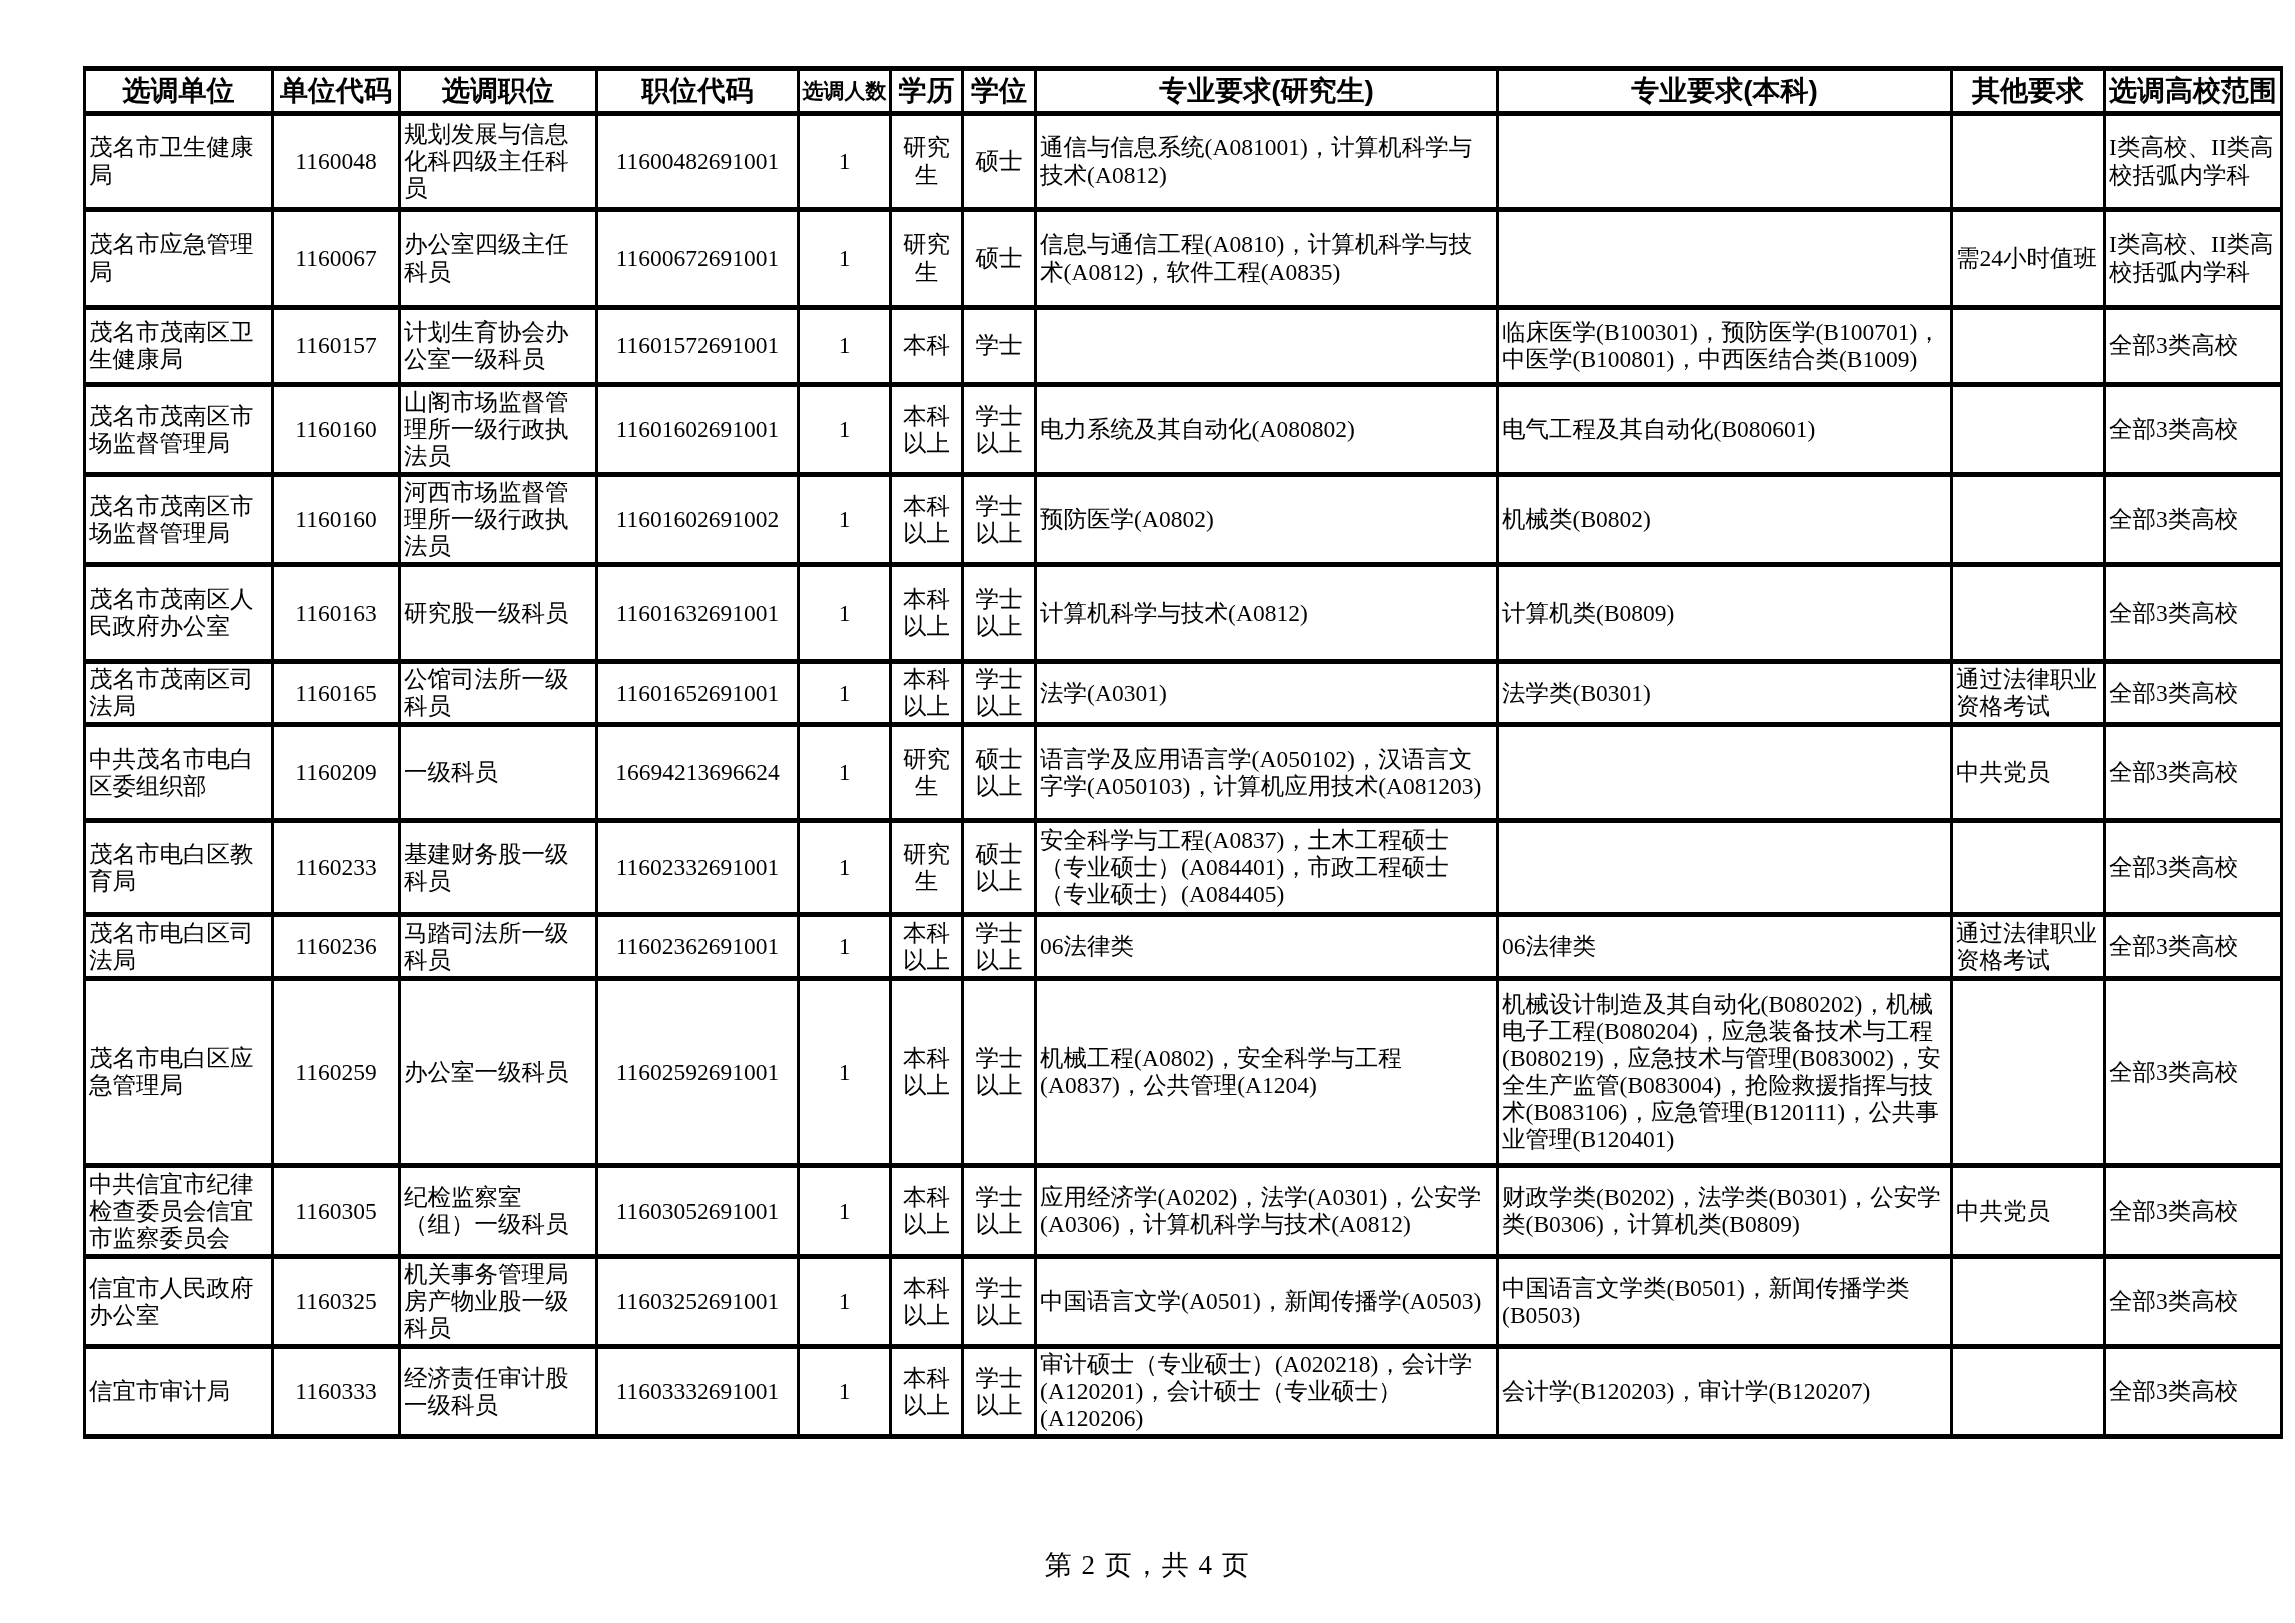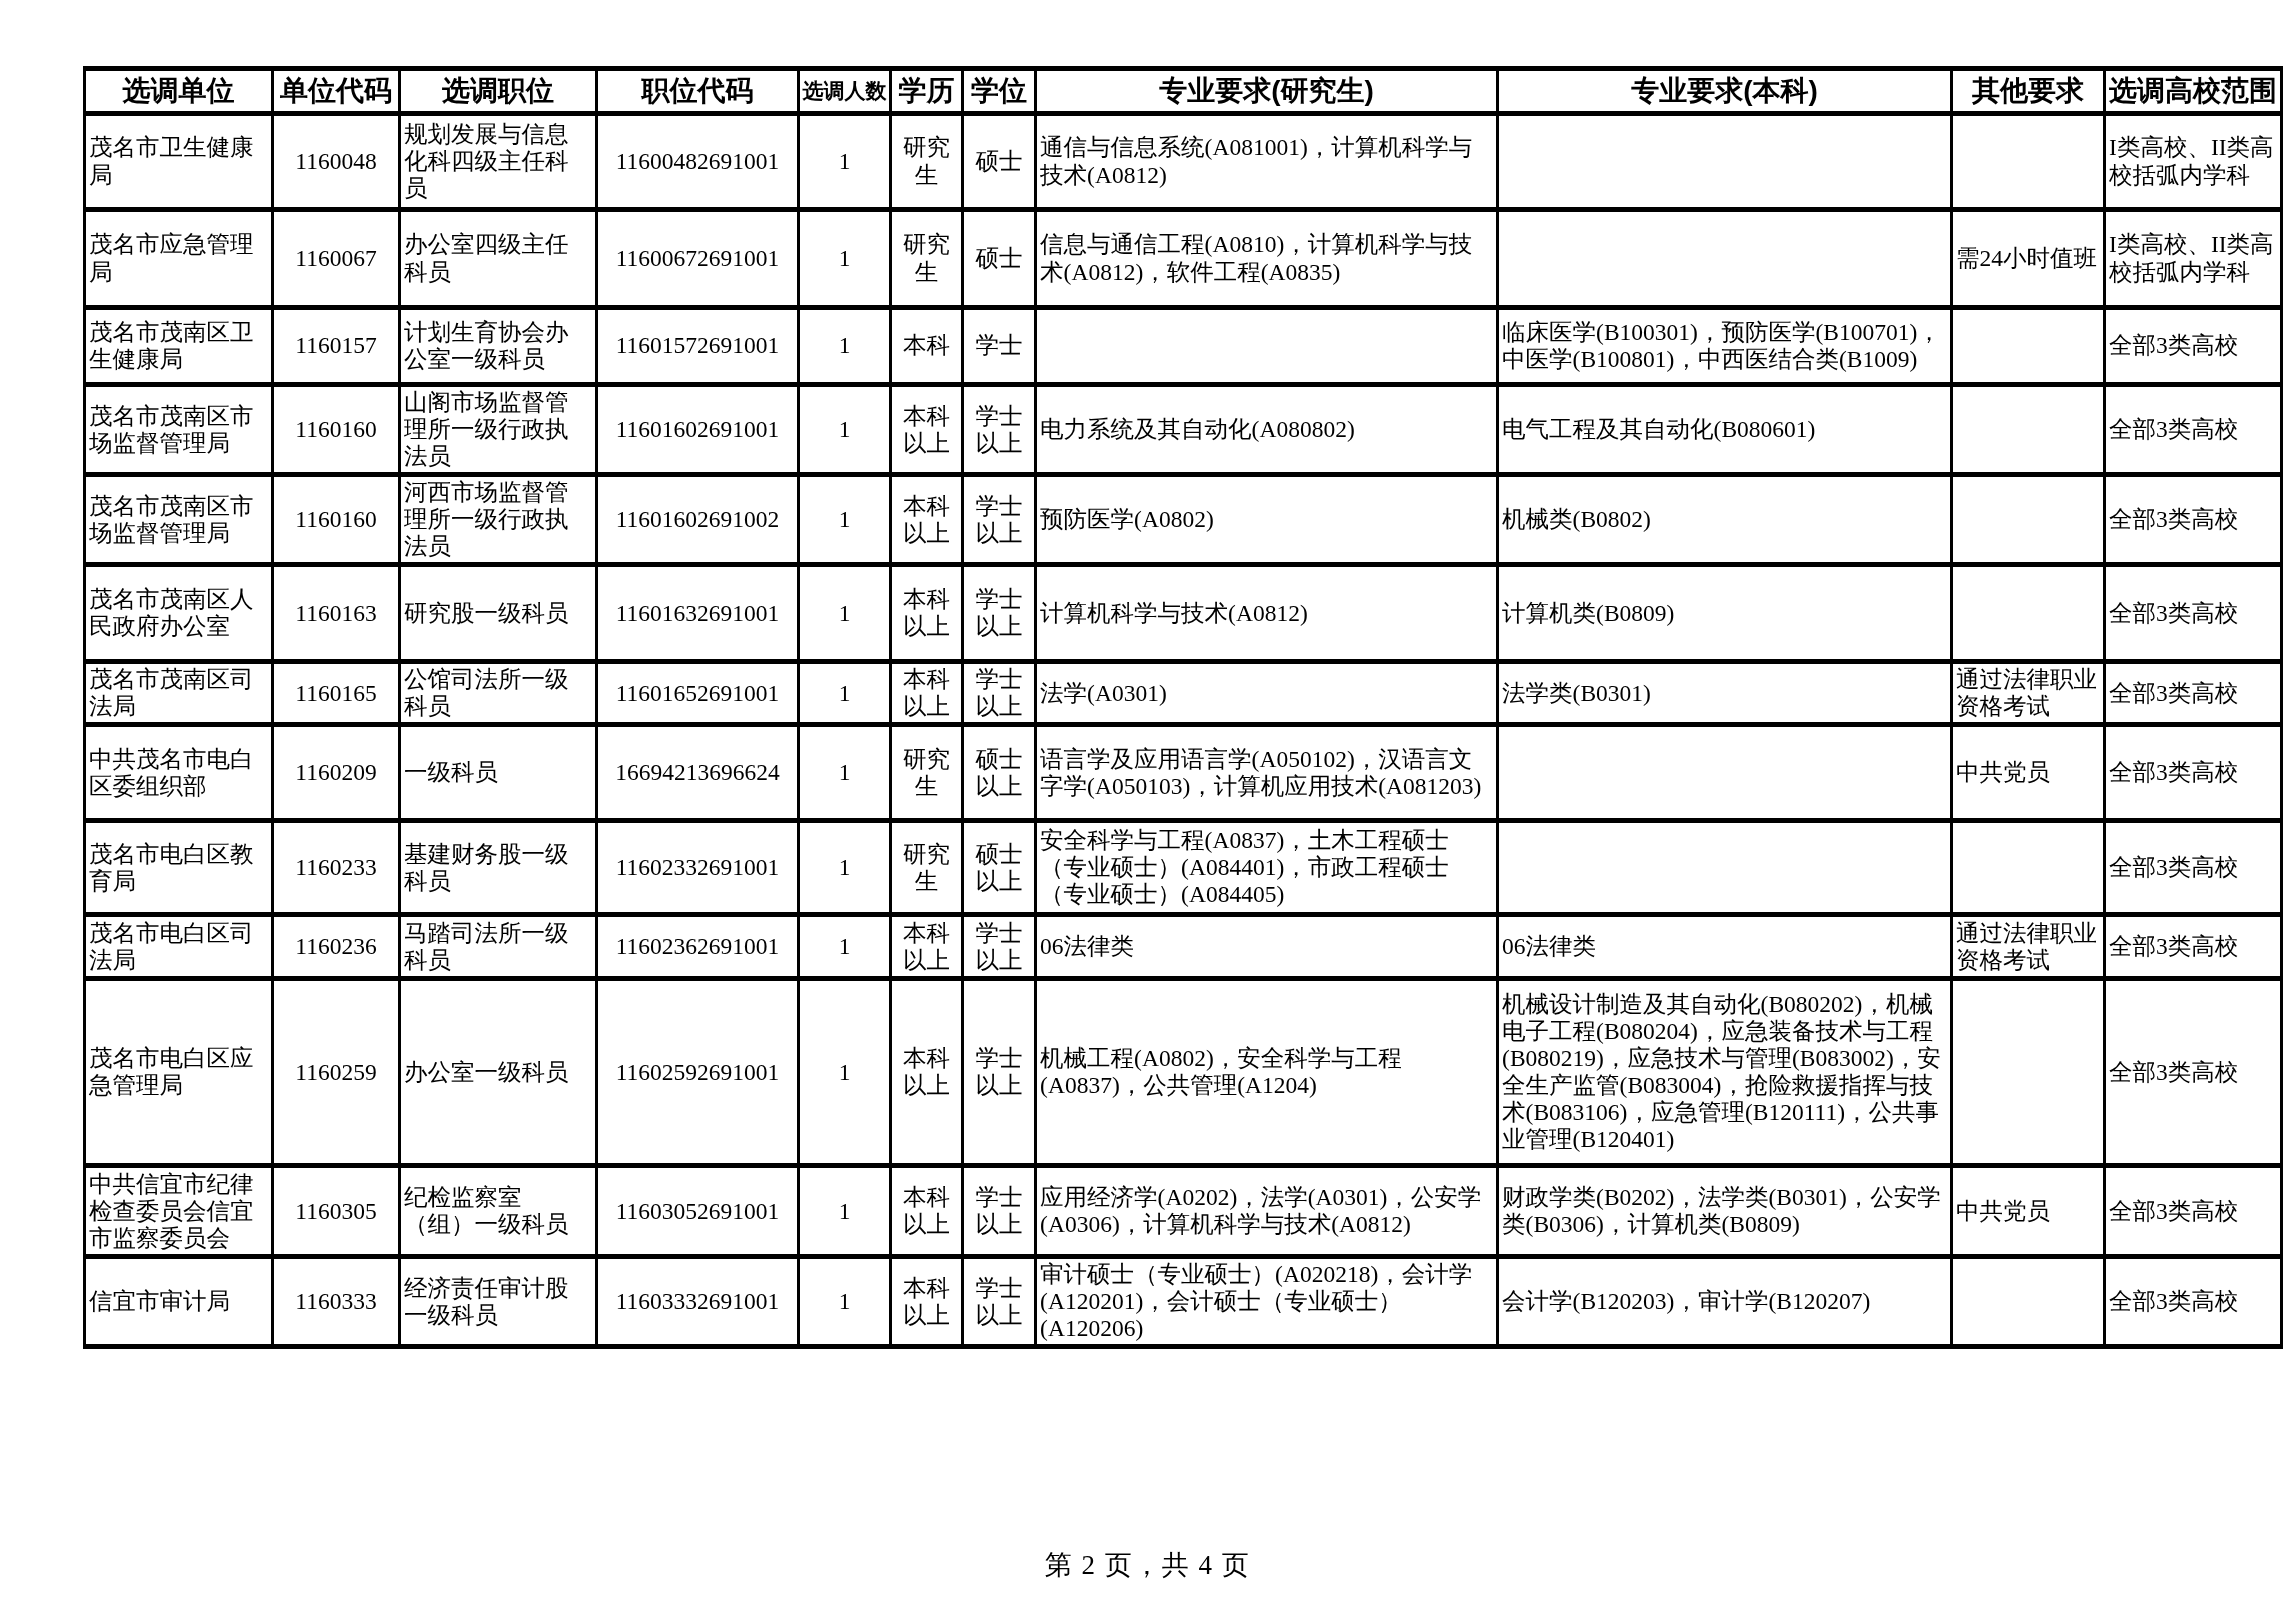--- a/index.html
+++ b/index.html
@@ -255,20 +255,33 @@
         <td class="center">11603052691001</td>
         <td class="center">1</td>
         <td class="center">本科以上</td>
         <td class="center">学士以上</td>
         <td class="left">应用经济学(A0202)，法学(A0301)，公安学(A0306)，计算机科学与技术(A0812)</td>
         <td class="left">财政学类(B0202)，法学类(B0301)，公安学类(B0306)，计算机类(B0809)</td>
         <td class="left">中共党员</td>
         <td class="left">全部3类高校</td>
       </tr>
       <tr>
+        <td class="left">信宜市人民政府办公室</td>
+        <td class="center">1160325</td>
+        <td class="left">机关事务管理局房产物业股一级科员</td>
+        <td class="center">11603252691001</td>
+        <td class="center">1</td>
+        <td class="center">本科以上</td>
+        <td class="center">学士以上</td>
+        <td class="left">中国语言文学(A0501)，新闻传播学(A0503)</td>
+        <td class="left">中国语言文学类(B0501)，新闻传播学类(B0503)</td>
+        <td class="left"></td>
+        <td class="left">全部3类高校</td>
+      </tr>
+      <tr>
         <td class="left">信宜市审计局</td>
         <td class="center">1160333</td>
         <td class="left">经济责任审计股一级科员</td>
         <td class="center">11603332691001</td>
         <td class="center">1</td>
         <td class="center">本科以上</td>
         <td class="center">学士以上</td>
         <td class="left">审计硕士（专业硕士）(A020218)，会计学(A120201)，会计硕士（专业硕士）(A120206)</td>
         <td class="left">会计学(B120203)，审计学(B120207)</td>
         <td class="left"></td>

